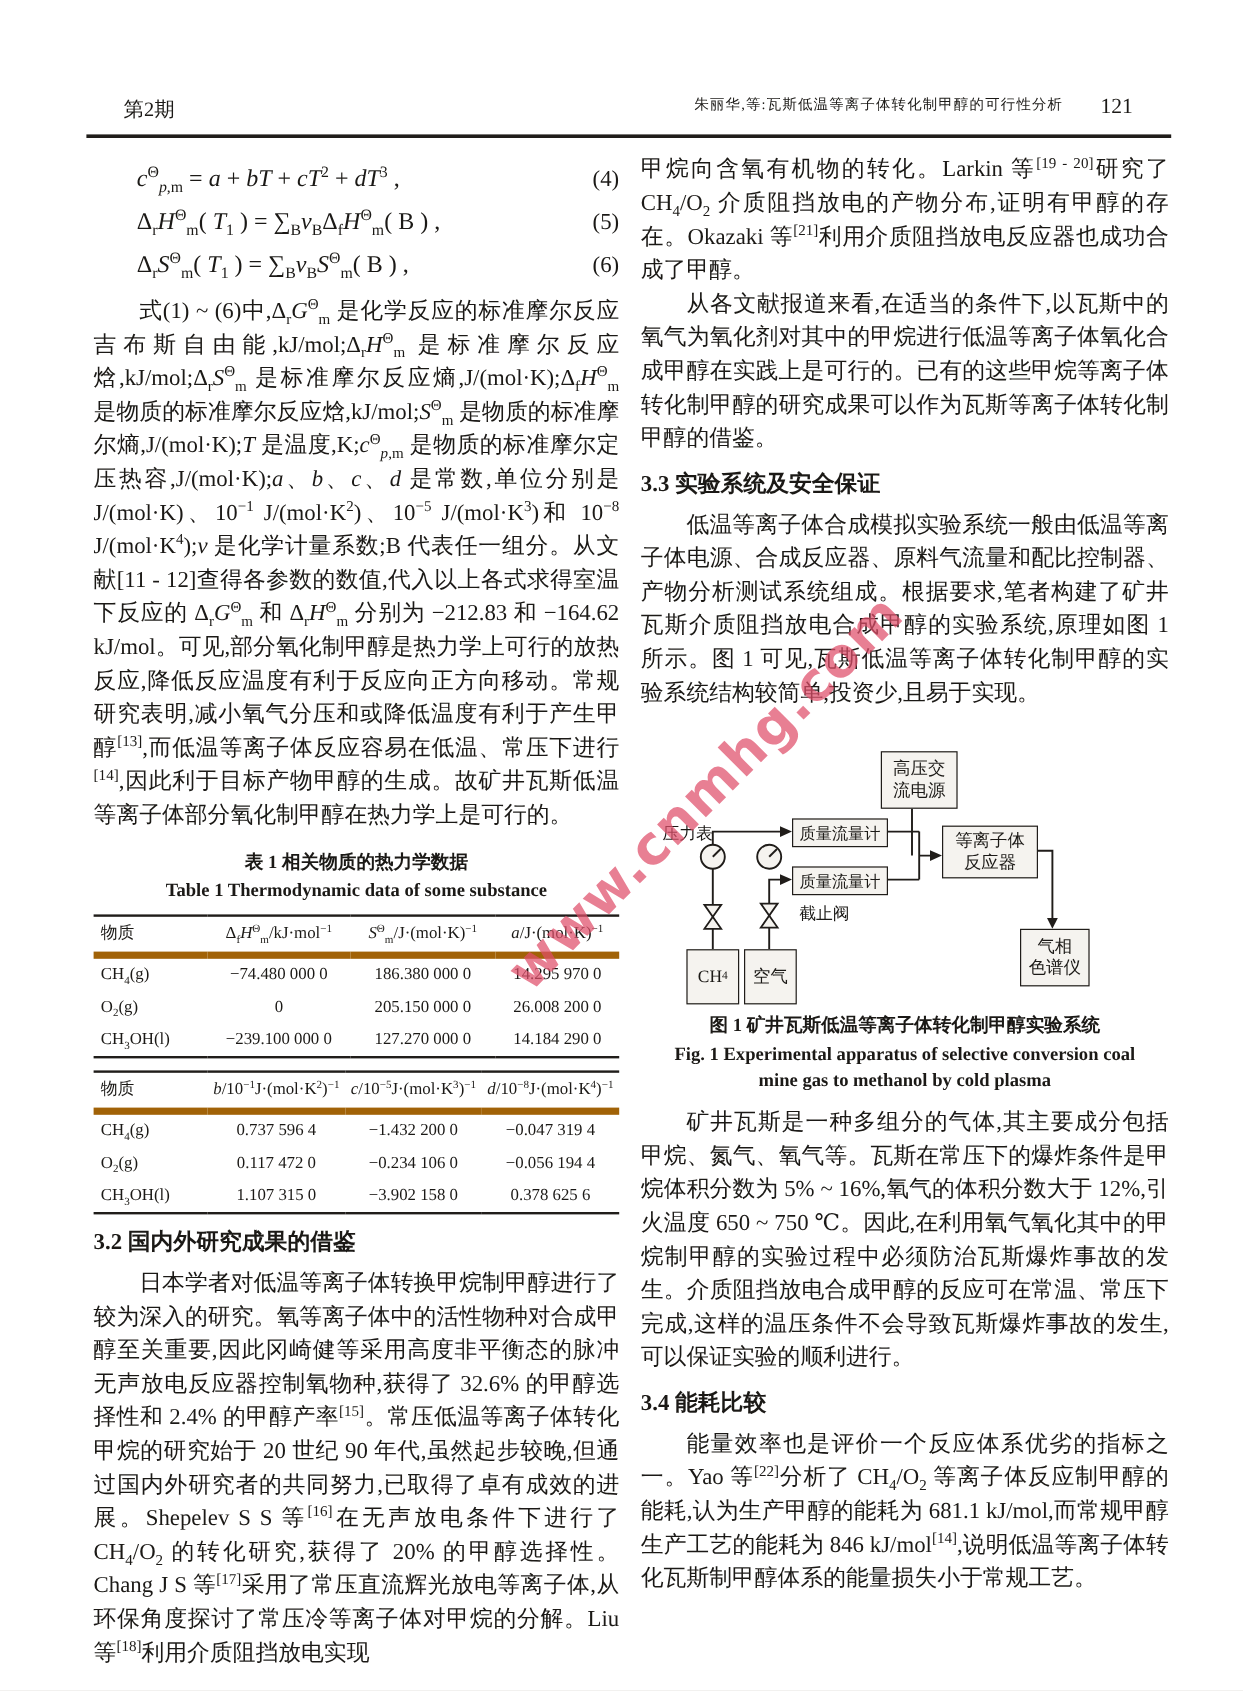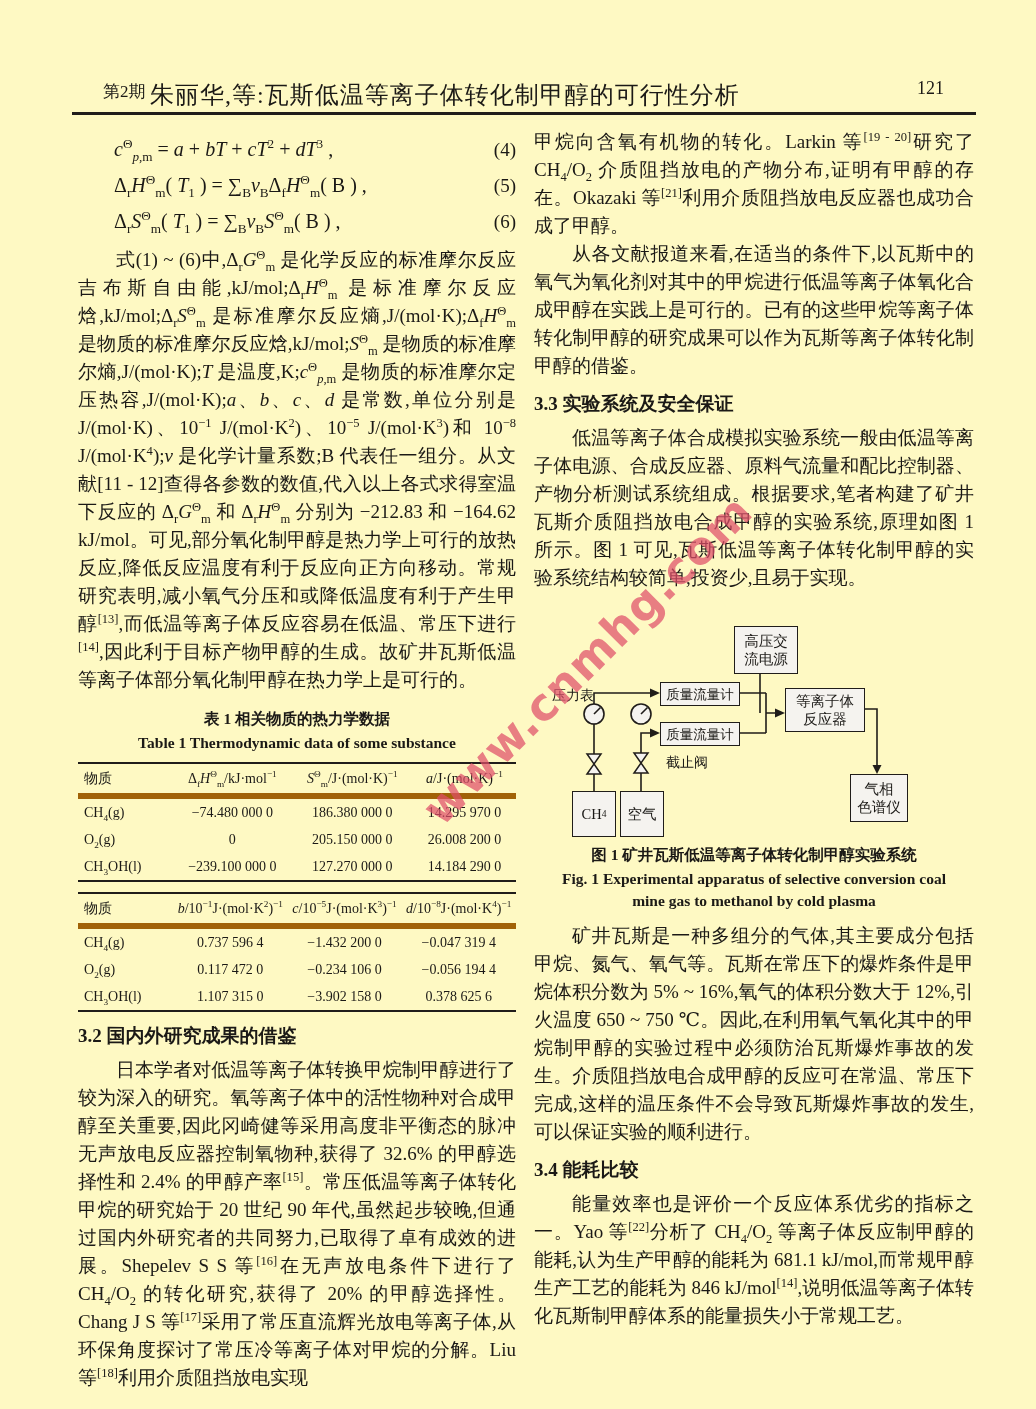--- a/index.html
+++ b/index.html
@@ -1,20 +1,20 @@
 <!DOCTYPE html>
 <html><head>
 <meta charset="utf-8">
 <style>
   html,body{margin:0;padding:0;background:#dcdad5;}
-  .page{position:relative;width:1036px;height:1409px;background:#fef9c3;
+  .page{position:relative;width:1036px;height:1409px;background:#ffffff;
         font-family:"Liberation Serif","DejaVu Serif",serif;color:#1b1916;overflow:hidden;}
   
   .hdr-issue{position:absolute;left:103px;top:80px;font-size:17px;}
-  .hdr-title{position:absolute;left:150px;right:150px;top:79px;text-align:left;font-size:24px;letter-spacing:1px;}
+  .hdr-title{position:absolute;left:134px;right:150px;top:79px;text-align:right;font-size:12px;letter-spacing:1px;}
   .hdr-page{position:absolute;right:92px;top:78px;font-size:18px;}
   .hdr-rule{position:absolute;left:72px;right:60px;top:112px;height:3px;background:#201d1a;}
   
   .col{position:absolute;top:128px;text-align:justify;font-size:19px;line-height:28px;}
   .col-left{left:78px;width:438px;}
   .col-right{left:534px;width:440px;}
   p.bp{margin:0;text-indent:2em;}
   p.bp.noind{text-indent:0;}
   sup,sub{font-size:66%;line-height:0;}
   

